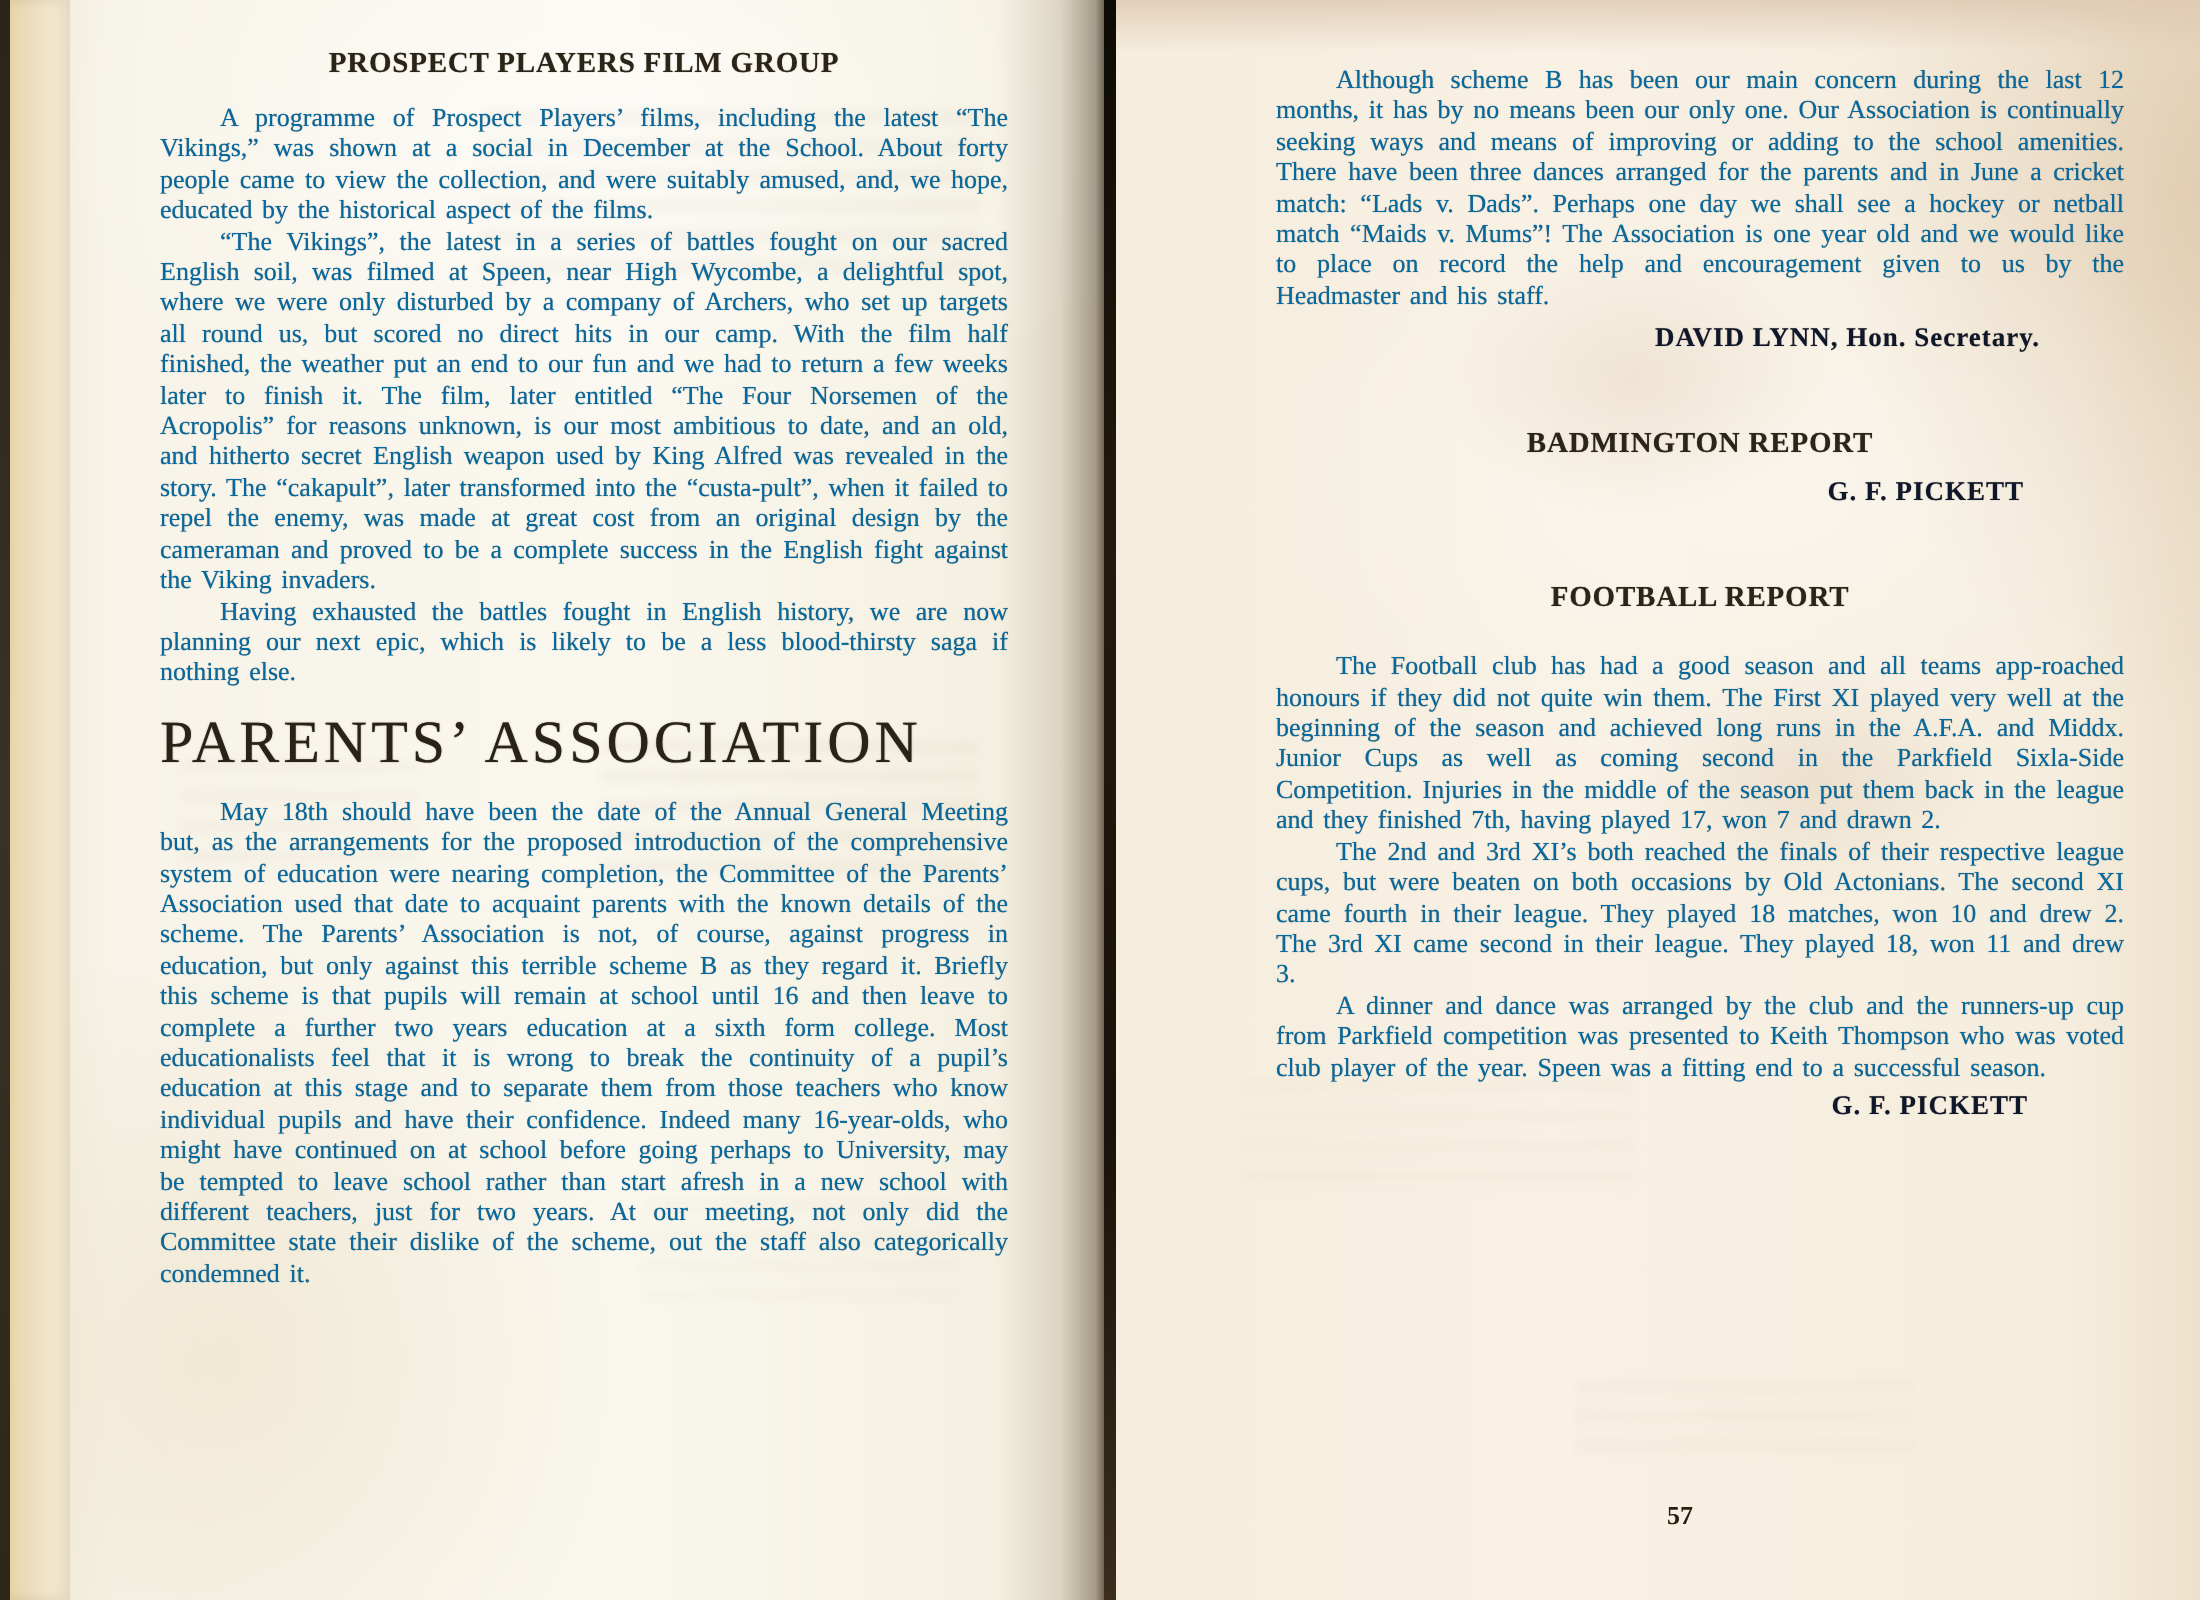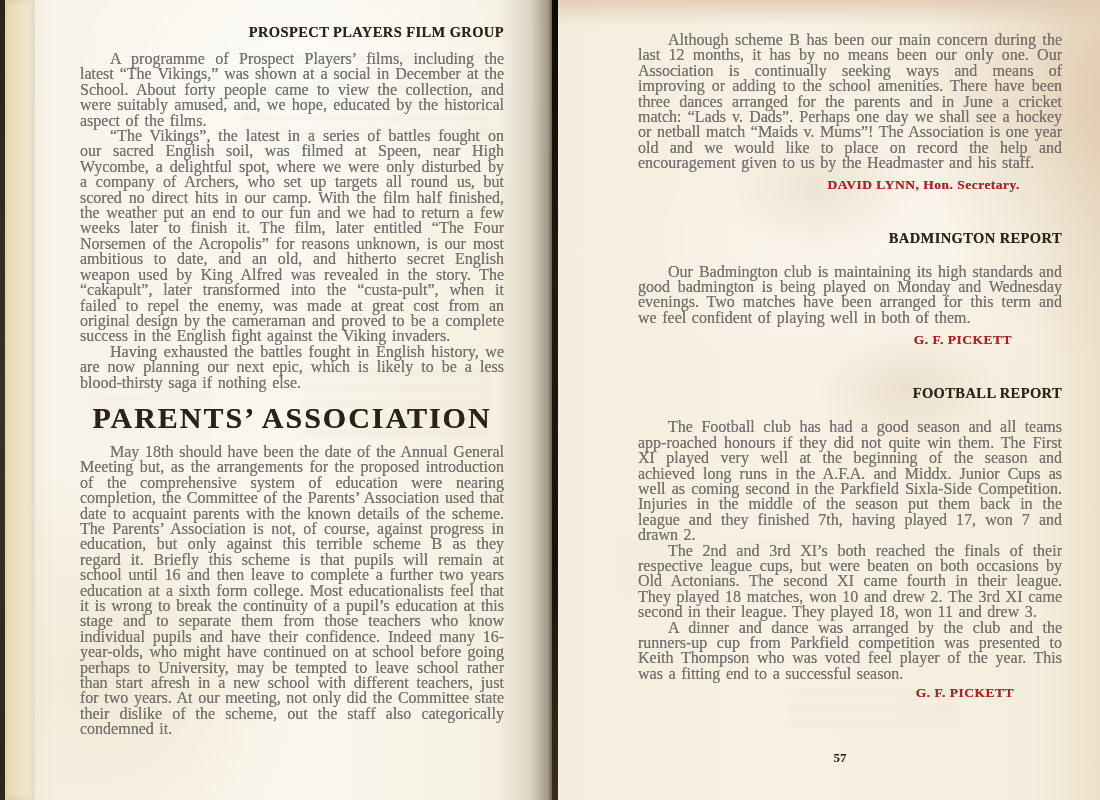--- a/index.html
+++ b/index.html
@@ -53,49 +53,49 @@
       linear-gradient(to right, #f5eddd 0%, #f8f1e4 40%, #f5eddd 88%, #eee1cc 100%);
   }
 
   
   .col { position: absolute; color: #332c21; }
   .col-left  { left: 80px;  top: 24px; width: 424px; }
   .col-right { left: 638px; top: 32px; width: 424px; }
 
   .body-text p {
     margin: 0;
-    font-size: 16px;
+    font-size: 13px;
     line-height: 15.4px;
     text-align: justify;
     text-indent: 30px;
     word-spacing: 1.6px;
-    color: #737373;
+    color: #0369a1;
     text-shadow: 0 0 0.5px rgba(48,38,24,0.55);
   }
   .section-heading {
     font-size: 14.5px;
     font-weight: bold;
-    text-align: right;
+    text-align: center;
     letter-spacing: 0.4px;
     color: #2b2418;
     text-shadow: 0 0 0.5px rgba(43,36,24,0.6);
   }
   .sig {
     text-align: right;
     font-weight: bold;
     font-size: 13.5px;
     letter-spacing: 0.5px;
     margin-top: 3px;
-    color: #b91c1c;
+    color: #0f172a;
     text-shadow: 0 0 0.5px rgba(45,38,25,0.55);
   }
   .big-heading {
     font-size: 30px;
-    font-weight: bold;
-    text-align: center;
+    font-weight: normal;
+    text-align: left;
     letter-spacing: 2px;
     margin: 11px 0 9px 0;
     color: #292216;
     text-shadow: 0 0 0.6px rgba(41,34,22,0.7);
   }
   .page-num {
     position: absolute;
     width: 424px;
     text-align: center;
     font-weight: bold;
@@ -160,24 +160,23 @@
 
     <div class="big-heading">PARENTS’ ASSOCIATION</div>
     <p>May 18th should have been the date of the Annual General Meeting but, as the arrangements for the proposed introduction of the comprehensive system of education were nearing completion, the Committee of the Parents’ Association used that date to acquaint parents with the known details of the scheme.  The Parents’ Association is not, of course, against progress in education, but only against this terrible scheme B as they regard it. Briefly this scheme is that pupils will remain at school until 16 and then leave to complete a further two years education at a sixth form college.  Most educationalists feel that it is wrong to break the continuity of a pupil’s education at this stage and to separate them from those teachers who know individual pupils and have their confidence.  Indeed many 16-year-olds, who might have continued on at school before going perhaps to University, may be tempted to leave school rather than start afresh in a new school with different teachers, just for two years.  At our meeting, not only did the Committee state their dislike of the scheme, out the staff also categorically condemned it.</p>
   </div>
 
   <div class="col col-right body-text">
     <p>Although scheme B has been our main concern during the last 12 months, it has by no means been our only one.  Our Association is continually seeking ways and means of improving or adding to the school amenities.  There have been three dances arranged for the parents and in June a cricket match: “Lads v. Dads”. Perhaps one day we shall see a hockey or netball match “Maids v. Mums”!  The Association is one year old and we would like to place on record the help and encouragement given to us by the Headmaster and his staff.</p>
     <div class="sig" style="padding-right:42px; margin-top:6px;">DAVID LYNN, Hon. Secretary.</div>
 
     <div class="section-heading report-heading">BADMINGTON REPORT</div>
-    <p class="report-lead">Our Badmington club is maintaining its high standards and good badmington is being played on Monday and Wednesday evenings.  Two matches have been arranged for this term and we feel confident of playing well in both of them.</p>
     <div class="sig" style="padding-right:50px; margin-top:7px;">G. F. PICKETT</div>
 
     <div class="section-heading report-heading">FOOTBALL REPORT</div>
     <p class="report-lead">The Football club has had  a good season and all teams app-roached honours if they did not quite win them.  The First XI played very well at the beginning of the season and achieved long runs in the A.F.A. and Middx. Junior Cups as well as coming second in the Parkfield Sixla-Side Competition.  Injuries in the middle of the season put them back in the league and they finished 7th, having played 17, won 7 and drawn 2.</p>
     <p>The 2nd and 3rd XI’s both reached the finals of their respective league cups, but were beaten on both occasions by Old Actonians.  The second XI came fourth in their league.  They played 18 matches, won 10 and drew 2.  The 3rd XI came second in their league.  They played 18, won 11 and drew 3.</p>
-    <p>A dinner and dance was arranged by the club and the runners-up cup from Parkfield competition was presented to Keith Thompson who was voted feel player of the year.  This was a fitting end to a successful season.</p>
+    <p>A dinner and dance was arranged by the club and the runners-up cup from Parkfield competition was presented to Keith Thompson who was voted club player of the year.  Speen was a fitting end to a successful season.</p>
     <div class="sig" style="padding-right:48px; margin-top:4px;">G. F. PICKETT</div>
   </div>
   <div class="page-num page-num-right">57</div>
 
 </div>
 
 </body></html>

